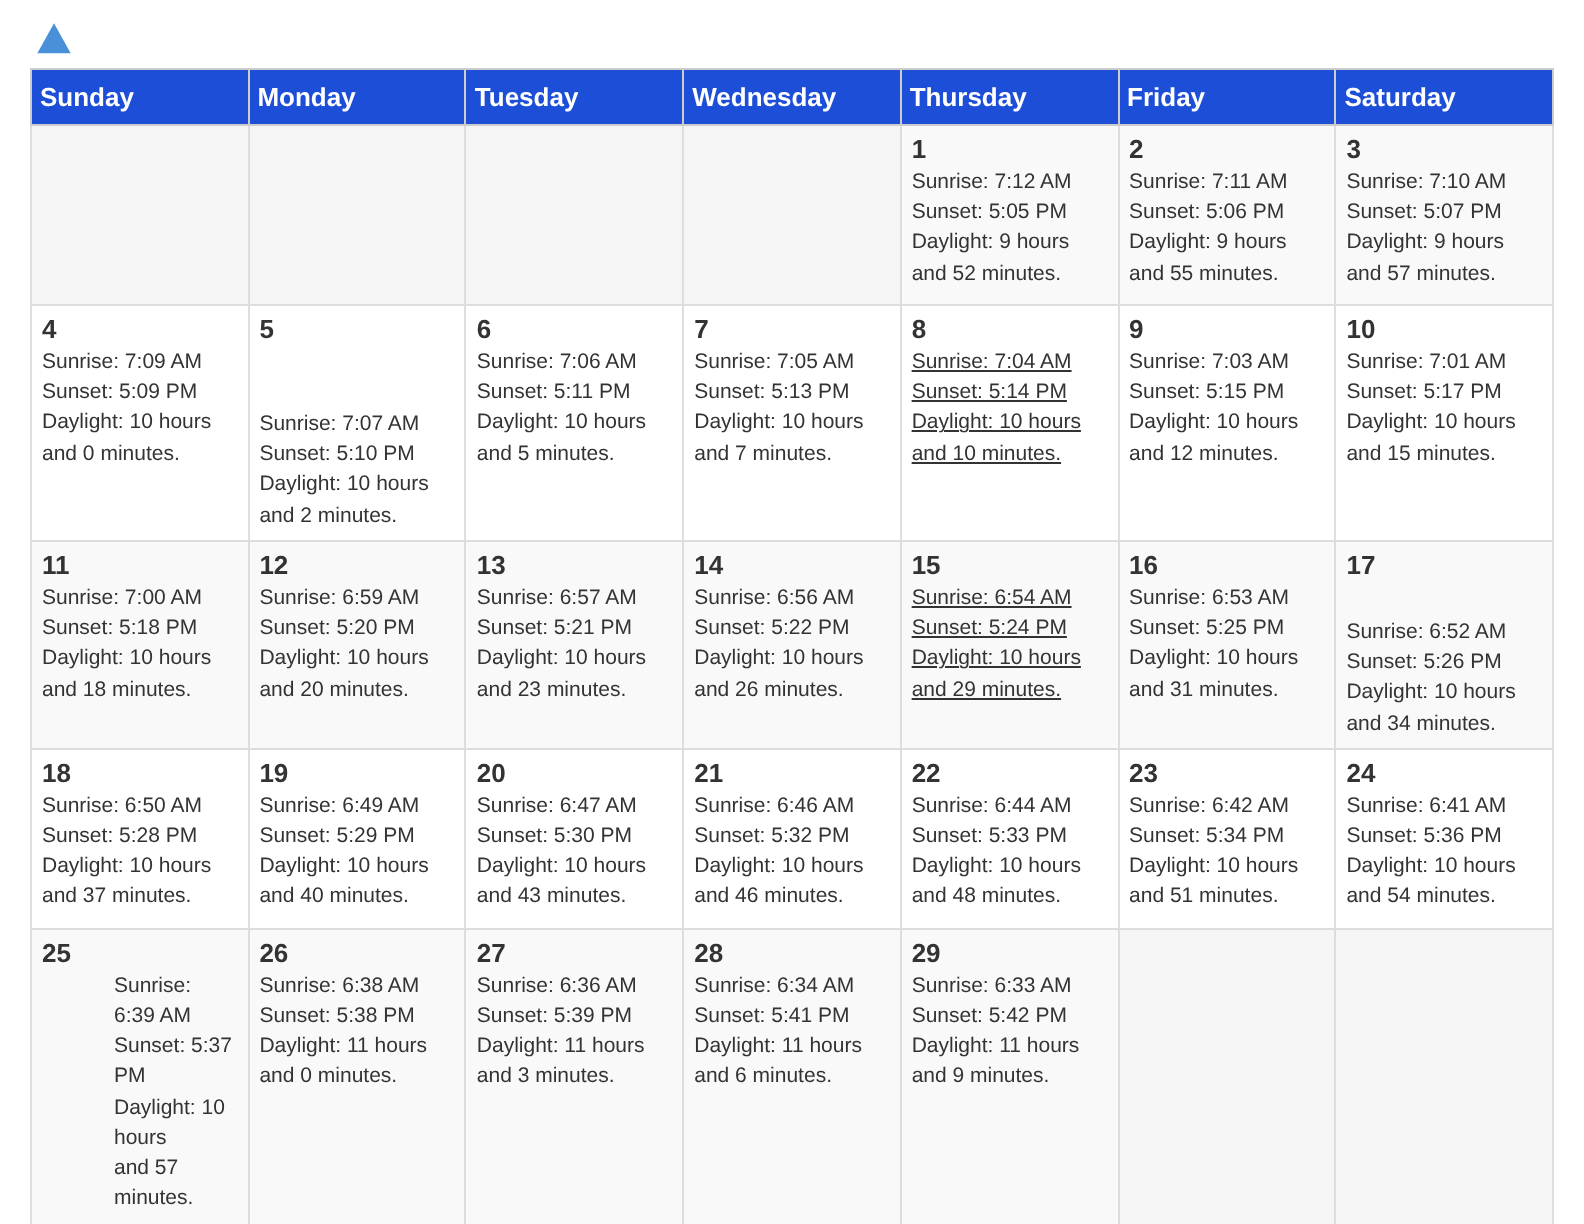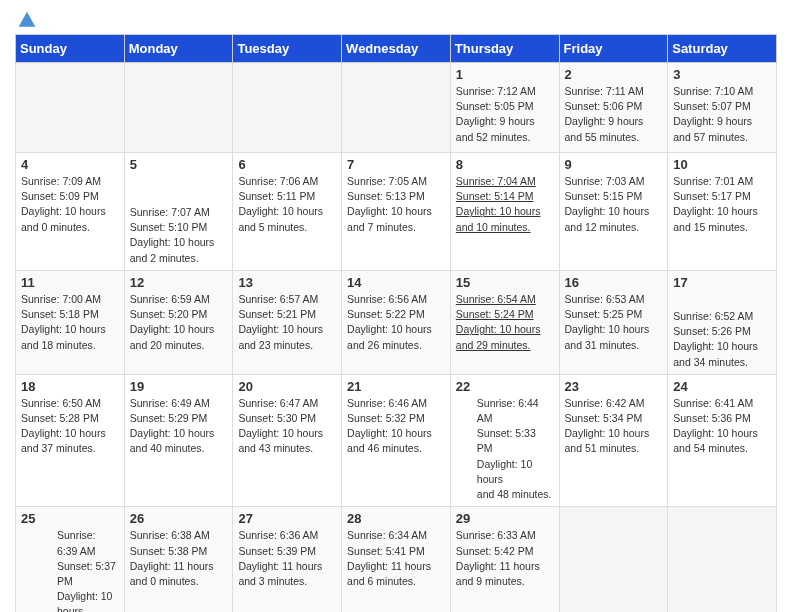--- a/index.html
+++ b/index.html
@@ -211,21 +211,21 @@
           </td>
           <td>
             <span class="day-num">21</span>
             <div class="day-info" style="white-space: pre-line;">Sunrise: 6:46 AM
 Sunset: 5:32 PM
 Daylight: 10 hours
 and 46 minutes.</div>
           </td>
           <td>
             <span class="day-num">22</span>
-            <div class="day-info" style="white-space: pre-line; margin-left: 21px;">Sunrise: 6:44 AM
+            <div class="day-info" style="white-space: pre-line;">Sunrise: 6:44 AM
 Sunset: 5:33 PM
 Daylight: 10 hours
 and 48 minutes.</div>
           </td>
           <td>
             <span class="day-num">23</span>
             <div class="day-info" style="white-space: pre-line;">Sunrise: 6:42 AM
 Sunset: 5:34 PM
 Daylight: 10 hours
 and 51 minutes.</div>

